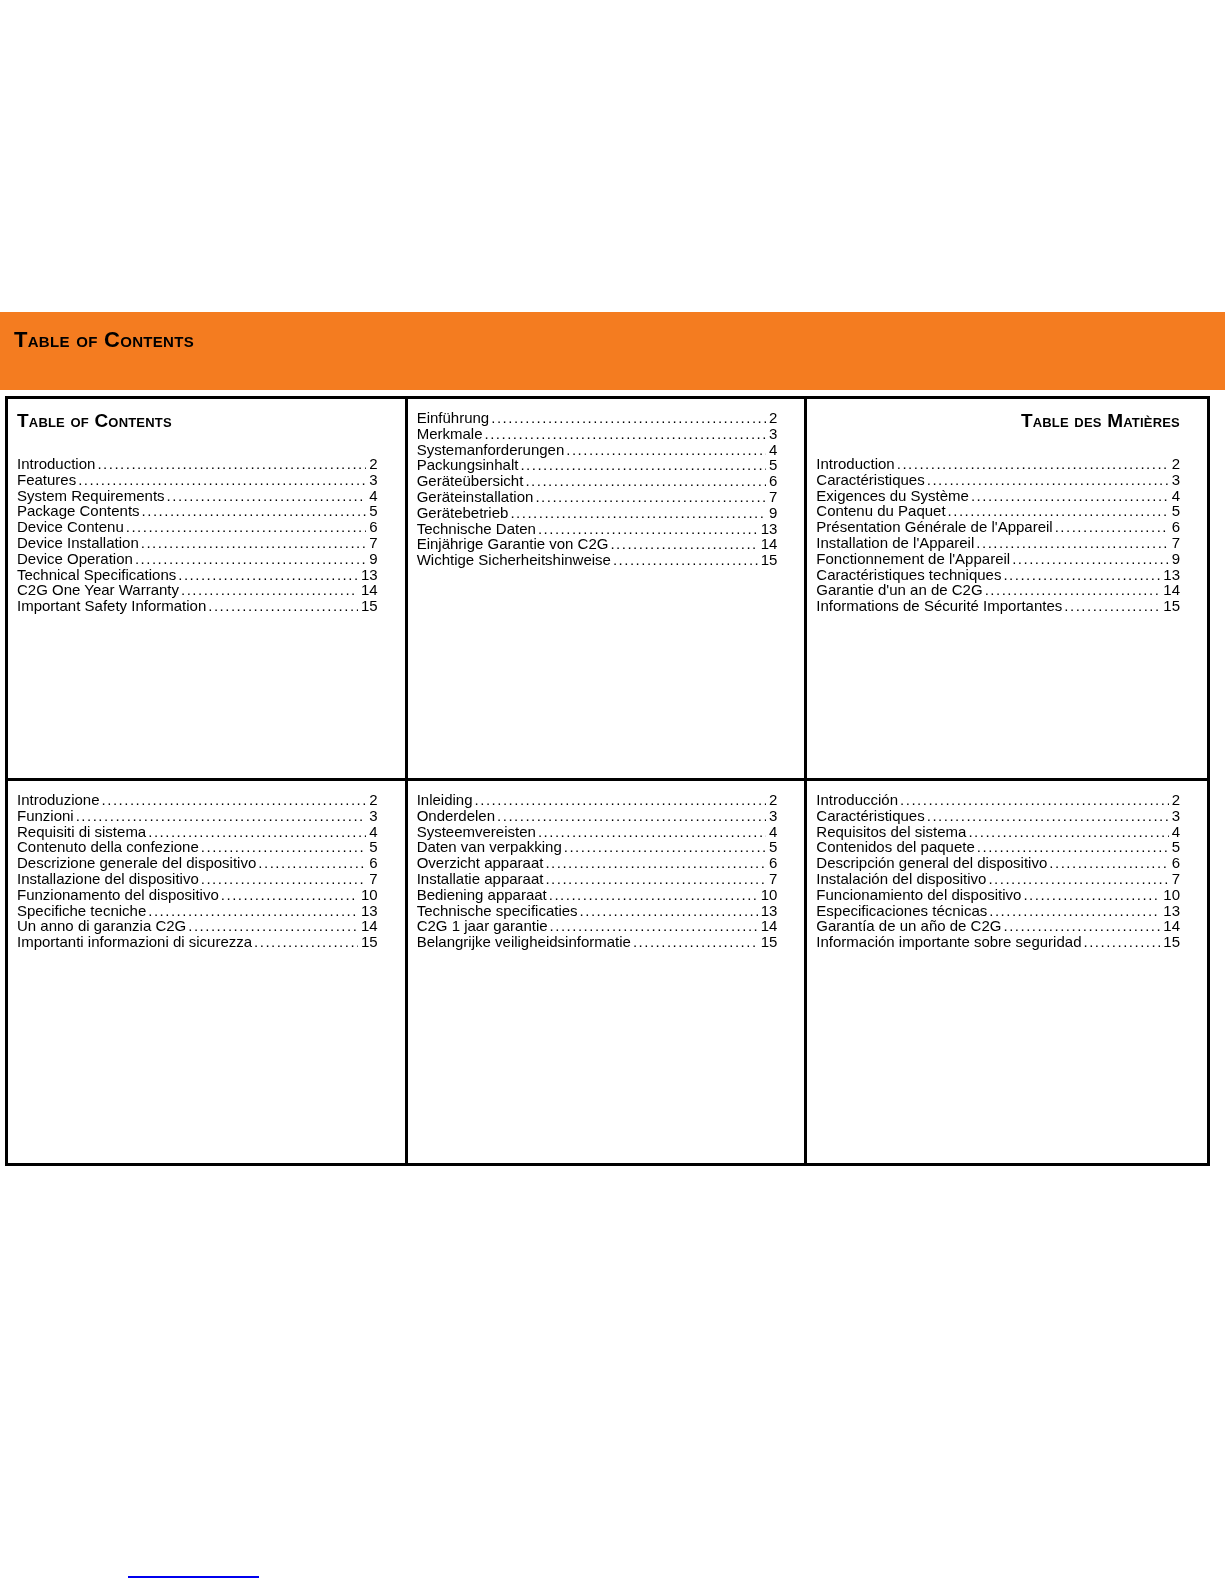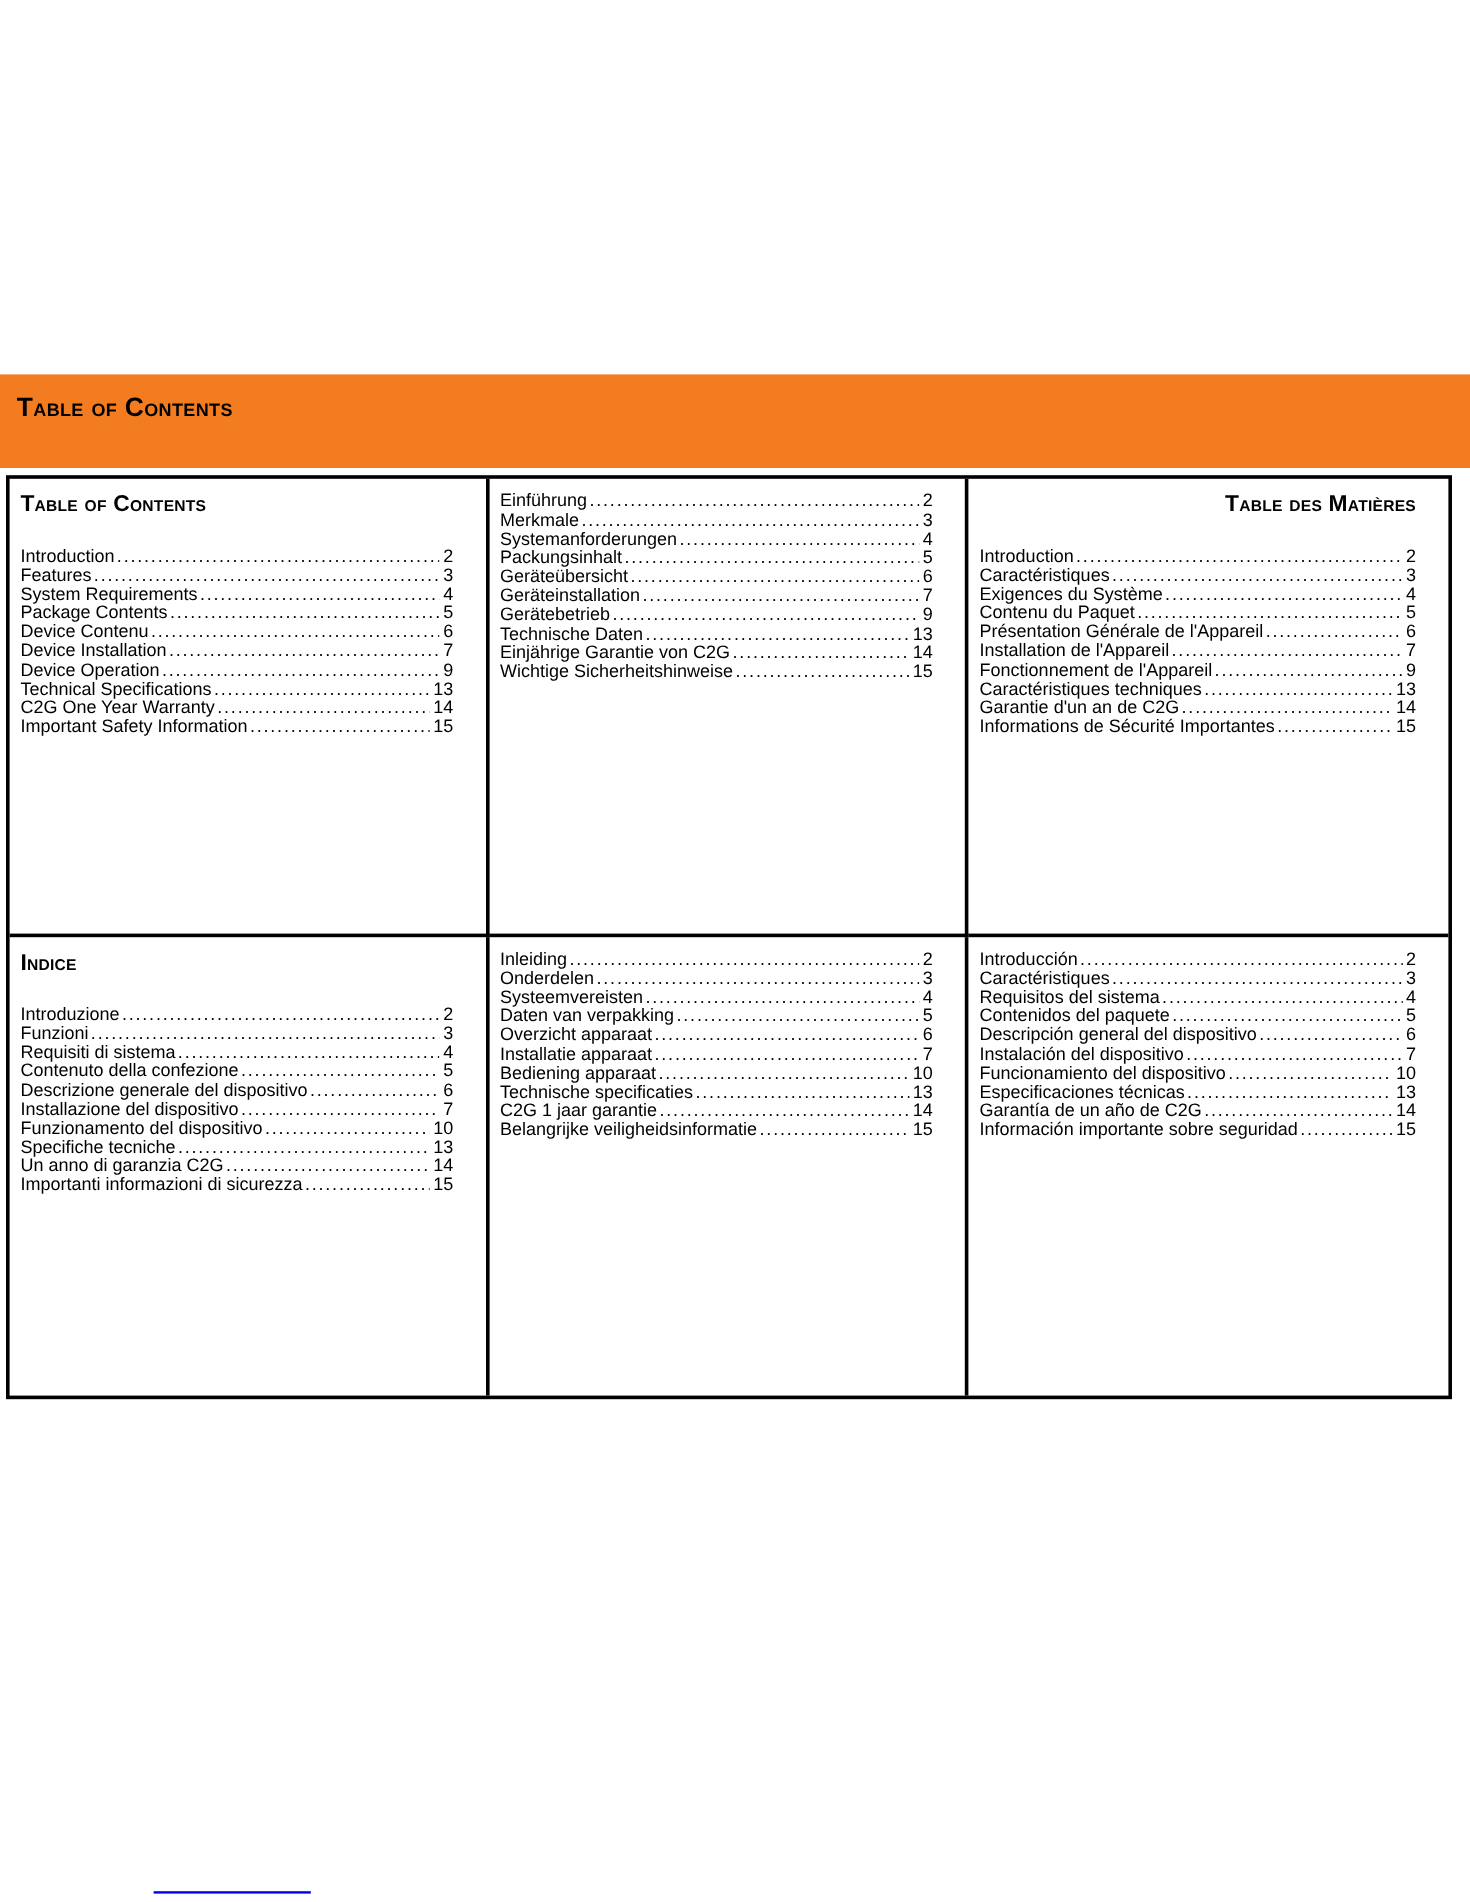--- a/index.html
+++ b/index.html
@@ -255,21 +255,20 @@
           </div>
           <div class="entry">
             <span class="label">Informations de Sécurité Importantes</span>
             <span class="dots">............................................................................................................................................................................................................................</span>
             <span class="page">15</span>
           </div>
         </div>
     </section>
 
     <section class="box">
-      <h2 class="section-title">Indice</h2>
       <div class="toc-list">
           <div class="entry">
             <span class="label">Introduzione</span>
             <span class="dots">............................................................................................................................................................................................................................</span>
             <span class="page">2</span>
           </div>
           <div class="entry">
             <span class="label">Funzioni</span>
             <span class="dots">............................................................................................................................................................................................................................</span>
             <span class="page">3</span>

